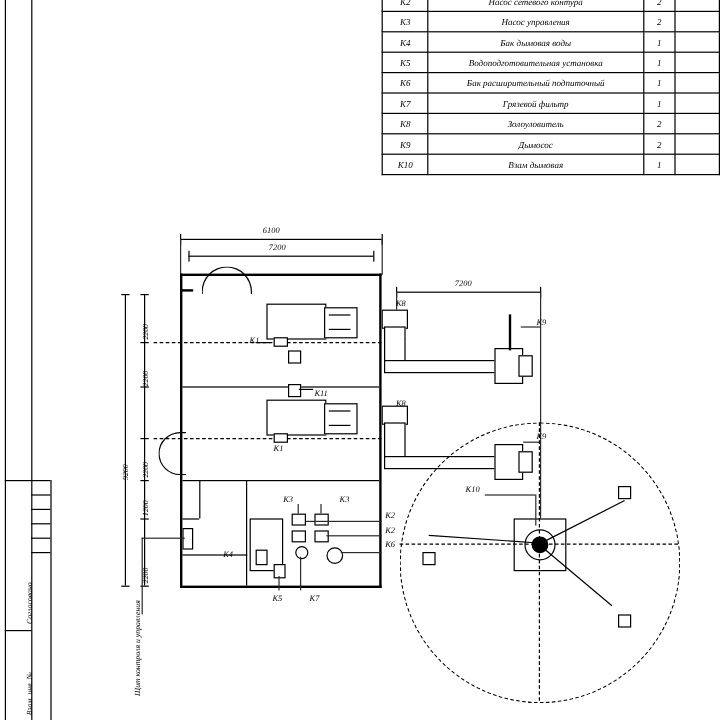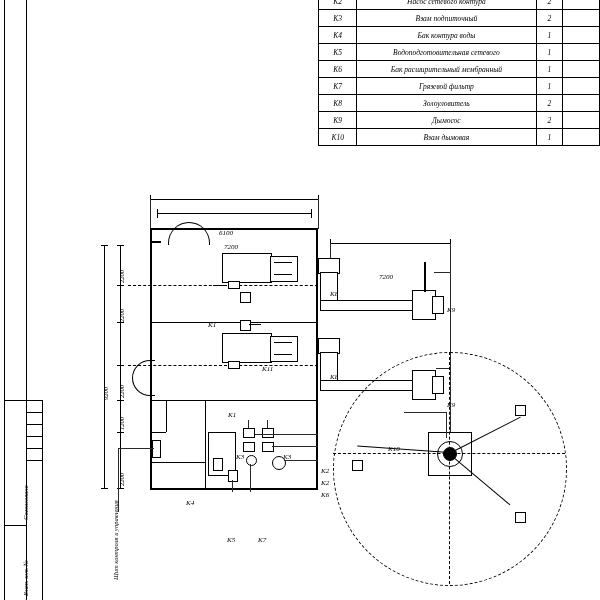--- a/index.html
+++ b/index.html
@@ -24,21 +24,21 @@
   .c-x{width:34px;}
 
   
   .vtxt{position:absolute;transform-origin:0 0;transform:rotate(-90deg);
         font-size:6.5px;font-style:italic;white-space:nowrap;}
   .dashv{position:absolute;border-left:1px dashed #000;width:0;}
   .dimline{position:absolute;background:#000;height:1px;}
   .dimv{position:absolute;background:#000;width:1px;}
   .tick{position:absolute;background:#000;}
   .boiler{position:absolute;border:1px solid #000;background:#fff;}
-  .lbl{position:absolute;font-size:7px;font-style:italic;white-space:nowrap;margin-top:41px;}
+  .lbl{position:absolute;font-size:7px;font-style:italic;white-space:nowrap;}
   .circle{position:absolute;border:1px solid #000;border-radius:50%;background:#fff;}
   .sq{position:absolute;border:1px solid #000;background:#fff;}
   .bigcircle{position:absolute;border:1px dashed #000;border-radius:50%;}
   .axis{position:absolute;border-top:1px dashed #000;height:0;}
 </style>
 </head>
 <body>
 
 <div class="sheet">
 
@@ -46,39 +46,39 @@
     <table>
       <tbody id="spec-body">
           <tr>
             <td class="c-pos">K2</td>
             <td class="c-name">Насос сетевого контура</td>
             <td class="c-qty">2</td>
             <td class="c-x"></td>
           </tr>
           <tr>
             <td class="c-pos">K3</td>
-            <td class="c-name">Взам подпиточный</td>
+            <td class="c-name">Насос управления</td>
             <td class="c-qty">2</td>
             <td class="c-x"></td>
           </tr>
           <tr>
             <td class="c-pos">K4</td>
-            <td class="c-name">Бак контура воды</td>
+            <td class="c-name">Бак дымовая воды</td>
             <td class="c-qty">1</td>
             <td class="c-x"></td>
           </tr>
           <tr>
             <td class="c-pos">K5</td>
-            <td class="c-name">Водоподготовительная сетевого</td>
+            <td class="c-name">Водоподготовительная установка</td>
             <td class="c-qty">1</td>
             <td class="c-x"></td>
           </tr>
           <tr>
             <td class="c-pos">K6</td>
-            <td class="c-name">Бак расширительный мембранный</td>
+            <td class="c-name">Бак расширительный подпиточный</td>
             <td class="c-qty">1</td>
             <td class="c-x"></td>
           </tr>
           <tr>
             <td class="c-pos">K7</td>
             <td class="c-name">Грязевой фильтр</td>
             <td class="c-qty">1</td>
             <td class="c-x"></td>
           </tr>
           <tr>

